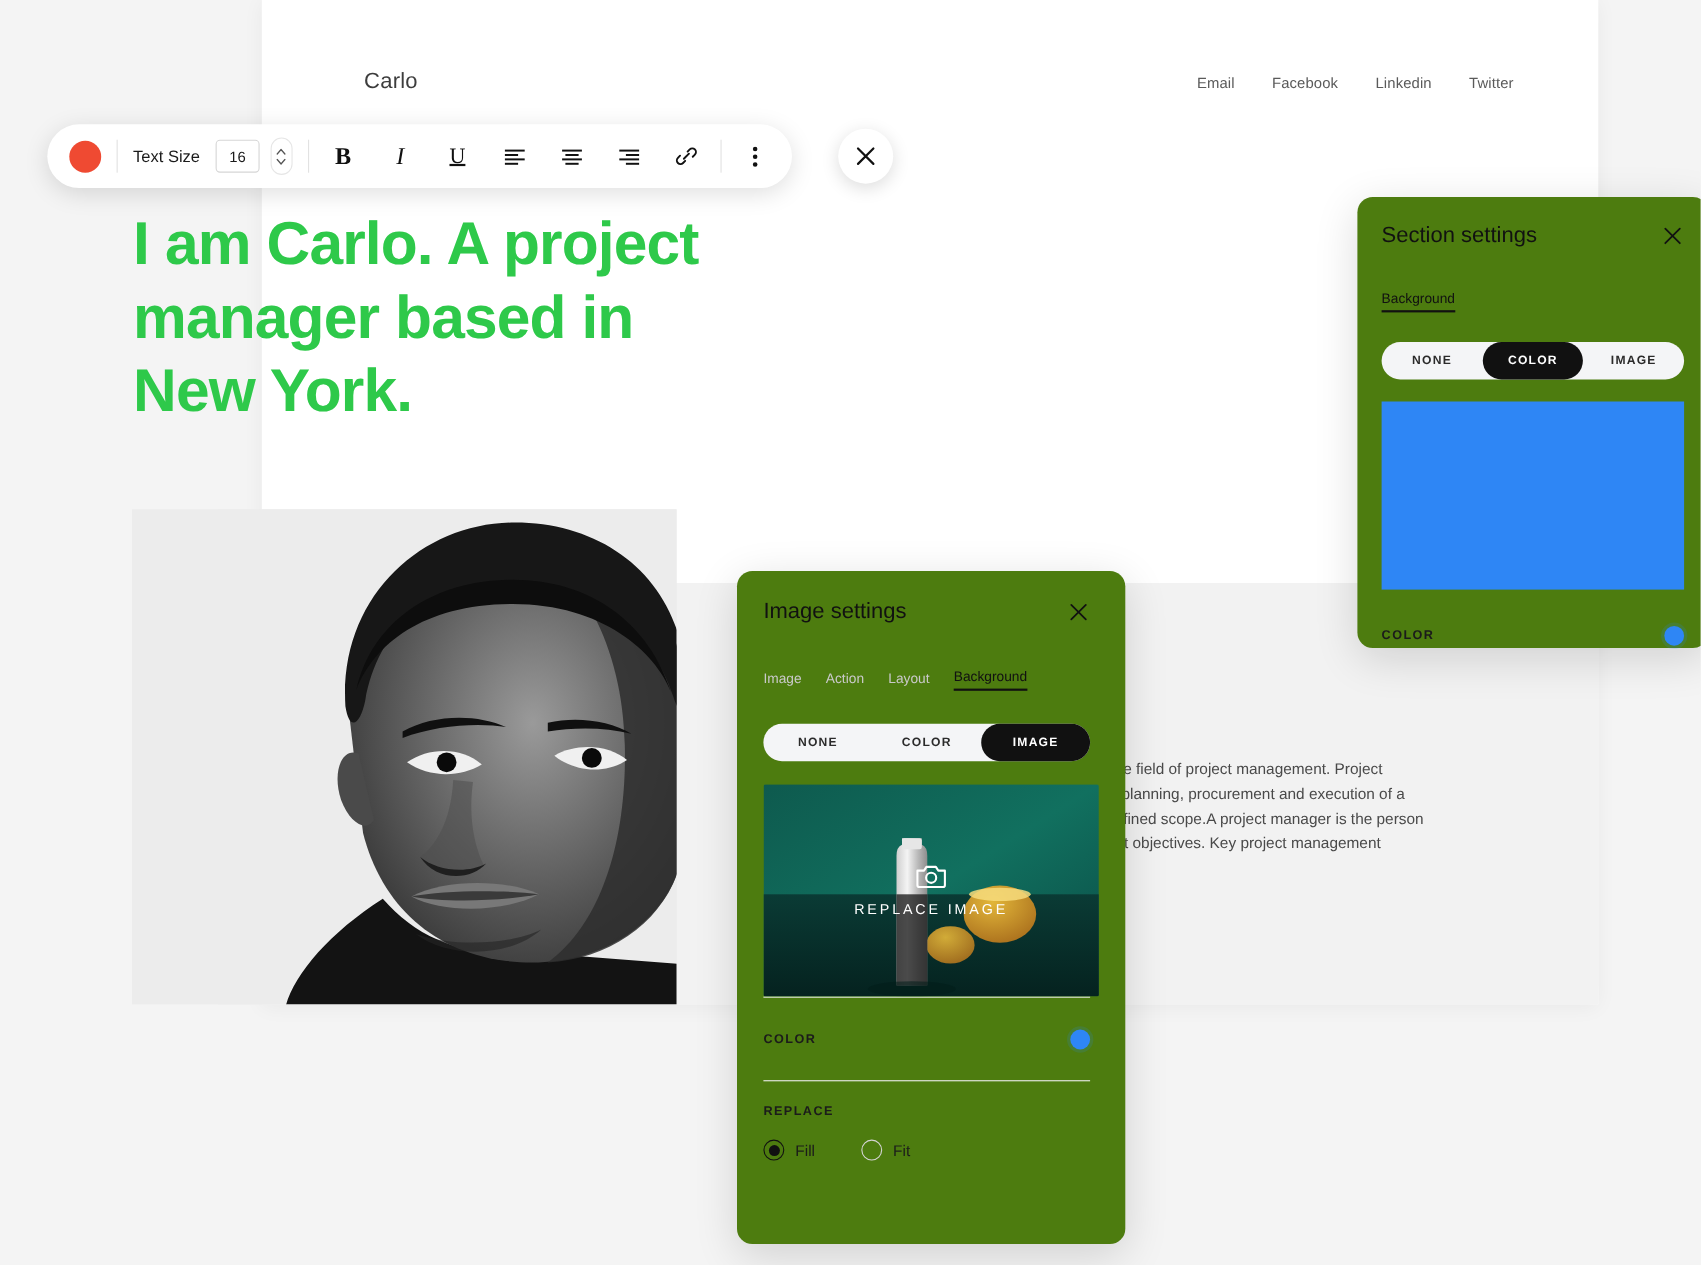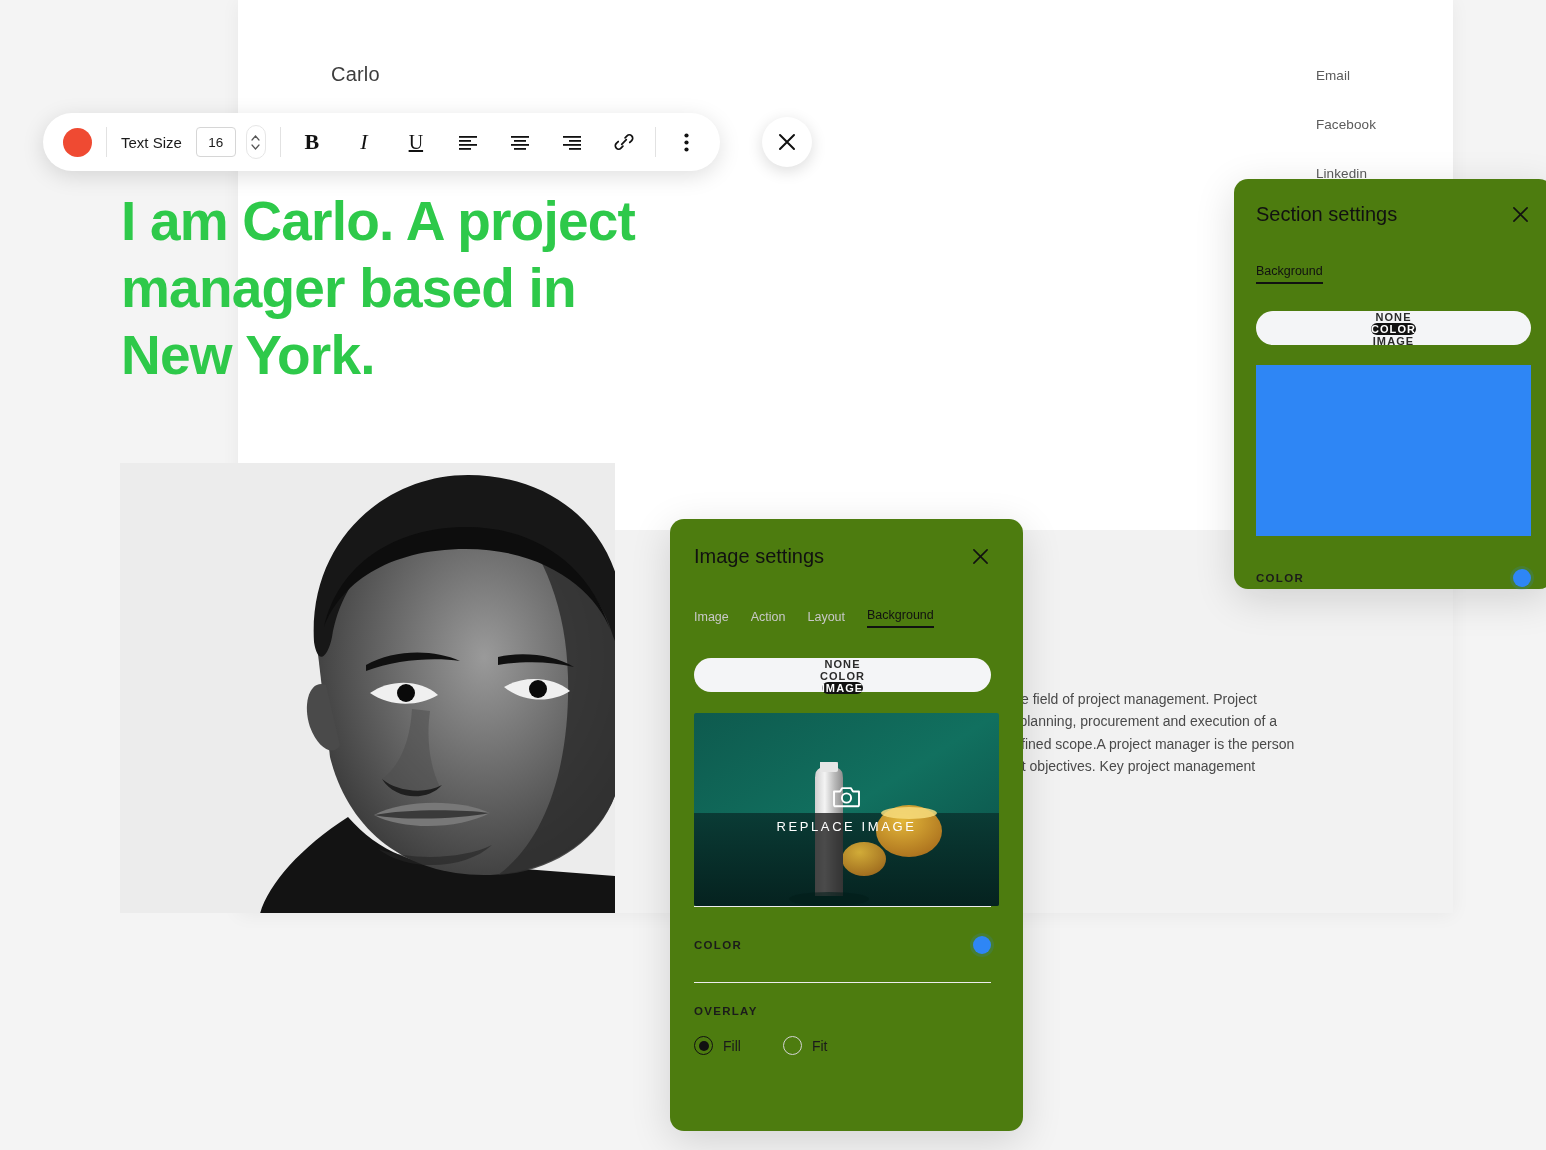--- a/index.html
+++ b/index.html
@@ -47,21 +47,20 @@
     color: #3d3d3d;
     letter-spacing: .2px;
   }
 
   .nav {
     position: absolute;
     right: 77px;
     top: 68px;
     display: flex;
     gap: 34px;
-    flex-direction: column;
   }
   .nav a {
     font-size: 13.5px;
     color: #5a5a5a;
     text-decoration: none;
     letter-spacing: .1px;
   }
 
   .hero-title {
     position: absolute;
@@ -243,21 +242,20 @@
     border-bottom: 2px solid #111;
   }
 
   .segmented {
     display: flex;
     background: #f4f5f7;
     border-radius: 22px;
     height: 34px;
     align-items: center;
     position: relative;
-    flex-direction: column;
   }
   .seg {
     flex: 1;
     height: 34px;
     display: flex; align-items: center; justify-content: center;
     font-size: 11px;
     letter-spacing: 1.1px;
     color: #2b2b2b;
     cursor: pointer;
     border-radius: 22px;
@@ -587,21 +585,21 @@
     </div>
 
     <div class="divider"></div>
 
     <div class="row" style="margin-top:22px;height:32px;">
       <div class="row-label">COLOR</div>
       <div class="dot-blue"></div>
     </div>
     <div class="divider" style="margin-top:21px;"></div>
 
-    <div class="row-label" style="margin-top:22px;">OVERLAY</div>
+    <div class="row-label" style="margin-top:22px;">REPLACE</div>
     <div style="display:flex;gap:42px;margin-top:19px;">
       <div class="radio-item">
         <div class="radio">
             <div class="inner"></div>
           </div>
         <div class="radio-text">Fill</div>
       </div>
       <div class="radio-item">
         <div class="radio off"></div>
         <div class="radio-text">Fit</div>

